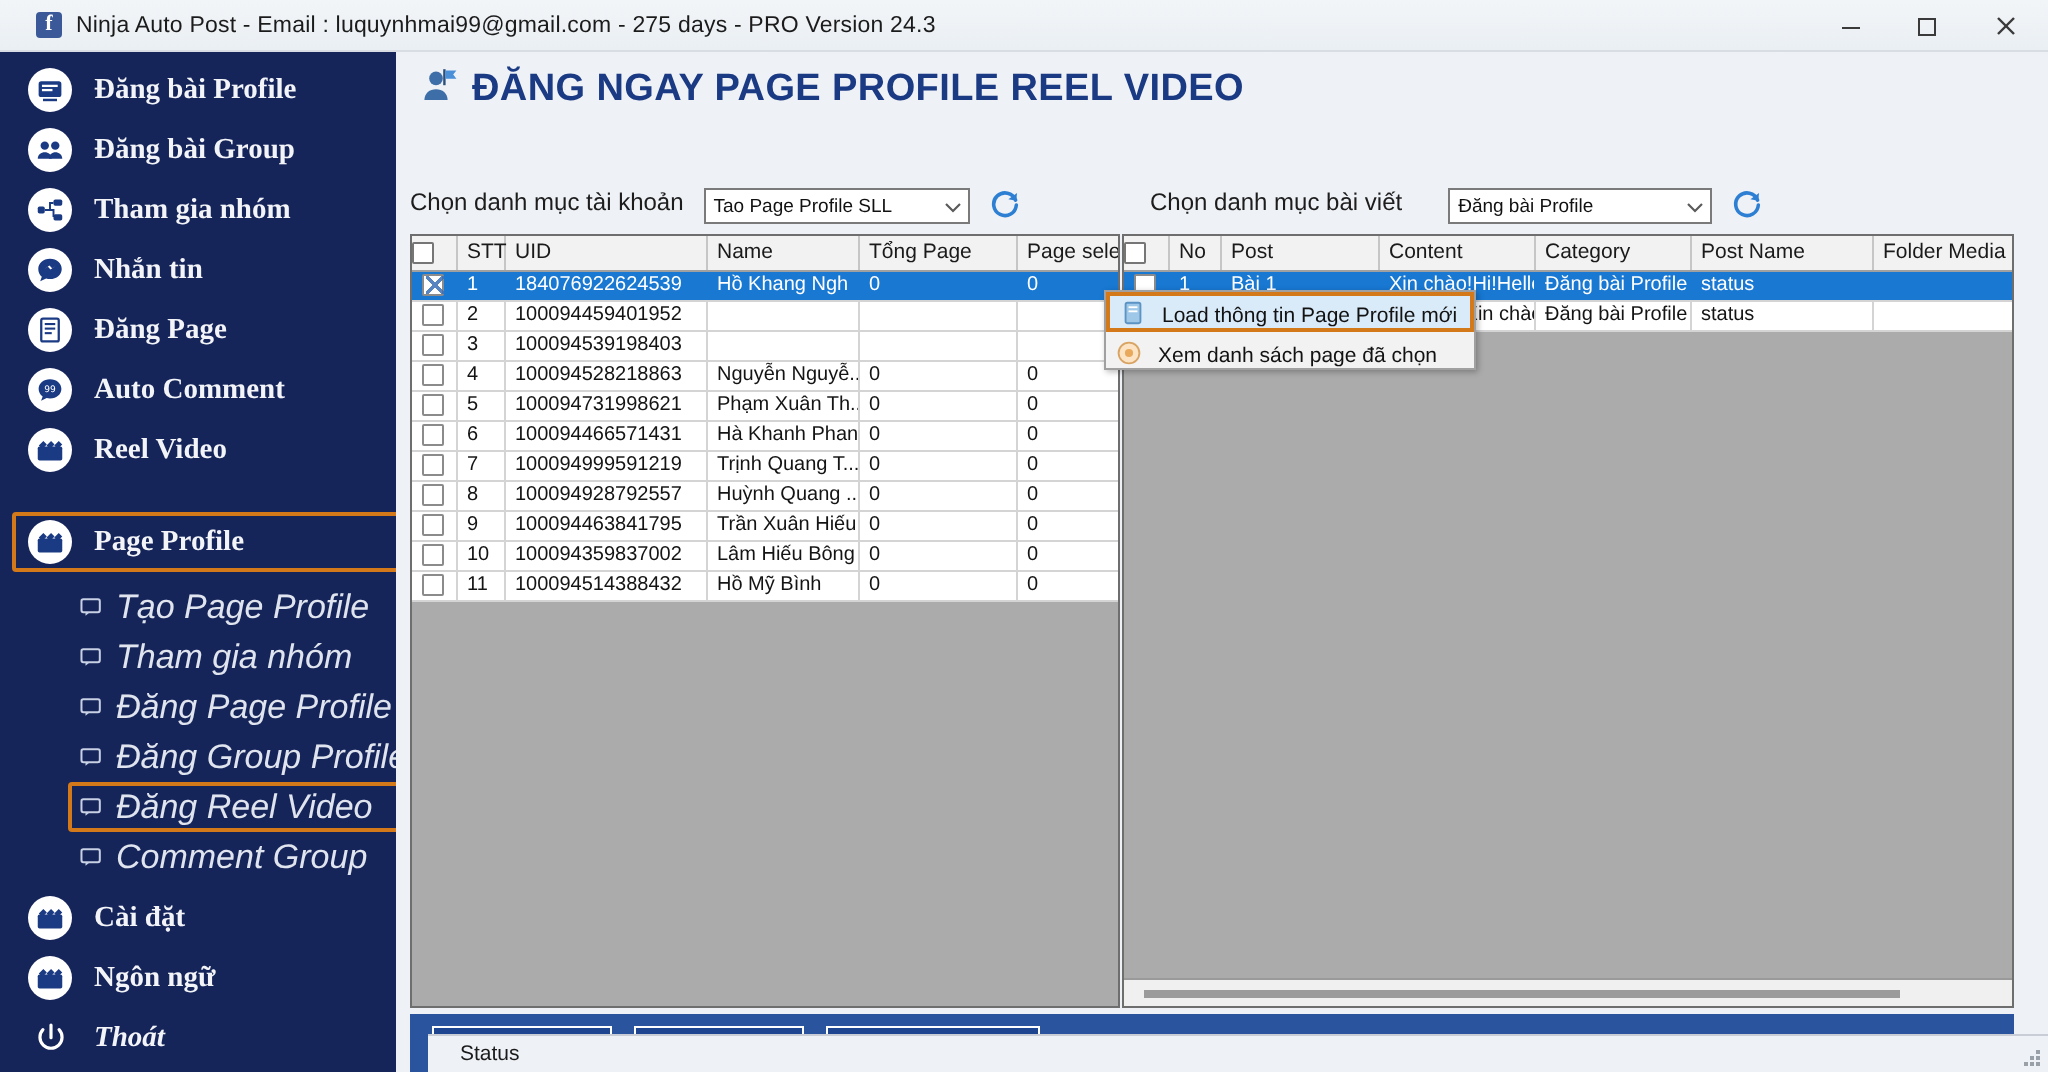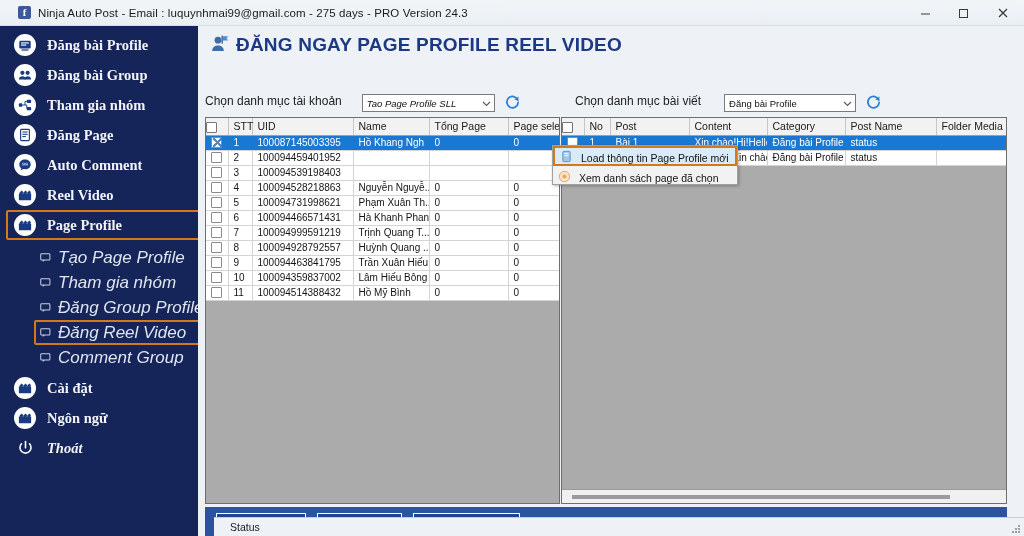--- a/index.html
+++ b/index.html
@@ -36,21 +36,21 @@
   #sidebar{
     position:absolute; left:0; top:26px; width:213px; height:510px;
     background:#152459;
     border-right:1px solid #c9ced6;
     overflow:hidden;
   }
   .nav-item{
     display:flex; align-items:center; height:30px; margin:0 6px;
     padding-left:6px; border:2px solid transparent; border-radius:2px;
   }
-  .nav-item.active{ border-color:#d3791a; }
+  .nav-item.active{ border-color:#d3791a;margin-top:16px; }
   .nav-ic{
     width:22px;height:22px;border-radius:50%;background:#ffffff;
     display:flex;align-items:center;justify-content:center;
     margin-right:11px;flex:0 0 22px;
   }
   .nav-ic svg{ display:block; }
   .nav-lbl{
     font-family:"Liberation Serif",serif; font-weight:bold; font-size:14.5px;
     color:#f2f4f8; white-space:nowrap;
   }
@@ -225,20 +225,29 @@
             <rect x="10" y="2" width="5" height="3.6" rx="1" fill="#1b3a84"></rect>
             <rect x="10" y="10.4" width="5" height="3.6" rx="1" fill="#1b3a84"></rect>
             <path d="M5 8h3v-4h2M8 8h2v4h0" stroke="#1b3a84" stroke-width="1.1" fill="none"></path>
           </svg>
       </span>
       <span class="nav-lbl">Tham gia nhóm</span>
     </div>
     <div class="nav-item">
       <span class="nav-ic">
         <svg width="14" height="14" viewBox="0 0 16 16">
+            <path d="M8 1.6c3.9 0 6.7 2.6 6.7 5.8S11.9 13.2 8 13.2c-.8 0-1.5-.1-2.2-.3L2.4 14.4l.9-2.6C2 10.7 1.3 9.2 1.3 7.4 1.3 4.2 4.1 1.6 8 1.6z" fill="#1b3a84"></path>
+            <path d="M4.6 7.6l3.1-2.2 1.5 1.6 2.3-1.6-3.2 2.3-1.5-1.6z" fill="#fff"></path>
+          </svg>
+      </span>
+      <span class="nav-lbl">Nhắn tin</span>
+    </div>
+    <div class="nav-item">
+      <span class="nav-ic">
+        <svg width="14" height="14" viewBox="0 0 16 16">
             <rect x="3" y="1.5" width="10" height="13" rx="1" fill="none" stroke="#1b3a84" stroke-width="1.3"></rect>
             <rect x="5" y="4" width="6" height="1.2" fill="#1b3a84"></rect>
             <rect x="5" y="6.6" width="6" height="1.2" fill="#1b3a84"></rect>
             <rect x="5" y="9.2" width="4" height="1.2" fill="#1b3a84"></rect>
           </svg>
       </span>
       <span class="nav-lbl">Đăng Page</span>
     </div>
     <div class="nav-item">
       <span class="nav-ic">
@@ -280,20 +289,29 @@
       <span class="sub-lbl">Tạo Page Profile</span>
     </div>
     <div class="sub-item">
       <span class="sub-ic">
         <svg width="11" height="11" viewBox="0 0 12 12">
             <rect x="0.8" y="1.8" width="10" height="7" rx="1" fill="none" stroke="#c8d0e4" stroke-width="1.1"></rect>
             <path d="M3 8.8v2l2.4-2z" fill="#c8d0e4"></path>
           </svg>
       </span>
       <span class="sub-lbl">Tham gia nhóm</span>
+    </div>
+    <div class="sub-item">
+      <span class="sub-ic">
+        <svg width="11" height="11" viewBox="0 0 12 12">
+            <rect x="0.8" y="1.8" width="10" height="7" rx="1" fill="none" stroke="#c8d0e4" stroke-width="1.1"></rect>
+            <path d="M3 8.8v2l2.4-2z" fill="#c8d0e4"></path>
+          </svg>
+      </span>
+      <span class="sub-lbl">Đăng Page Profile</span>
     </div>
     <div class="sub-item">
       <span class="sub-ic">
         <svg width="11" height="11" viewBox="0 0 12 12">
             <rect x="0.8" y="1.8" width="10" height="7" rx="1" fill="none" stroke="#c8d0e4" stroke-width="1.1"></rect>
             <path d="M3 8.8v2l2.4-2z" fill="#c8d0e4"></path>
           </svg>
       </span>
       <span class="sub-lbl">Đăng Group Profile</span>
     </div>
@@ -357,21 +375,21 @@
           <path d="M2.2 17c0-3.4 2.6-5.4 5.8-5.4s5.8 2 5.8 5.4z" fill="#3d6ea8"></path>
           <rect x="11.6" y="1.6" width="1.2" height="8" fill="#2b4f7d"></rect>
           <path d="M12.8 2.2h5.4l-1.6 2.1 1.6 2.1h-5.4z" fill="#4a90d9"></path>
         </svg>
     </span>
     <span id="hdrtitle">ĐĂNG NGAY PAGE PROFILE REEL VIDEO</span>
   </div>
 
   <div class="chooser" style="left:7px; top:68px;">
     <span class="lbl">Chọn danh mục tài khoản</span>
-    <span class="combo" style="width:133px; margin-left:20px;font-style:italic;">
+    <span class="combo" style="width:133px; margin-left:10px;">
       <span>Tao Page Profile SLL</span>
       <span class="arw">
         <svg width="9" height="6" viewBox="0 0 9 6">
             <path d="M1 1l3.5 3.5L8 1" fill="none" stroke="#5a5a5a" stroke-width="1.1"></path>
           </svg>
       </span>
     </span>
     <span class="refresh">
       <svg width="17" height="17" viewBox="0 0 18 18">
         <path d="M14.6 6.4A6 6 0 1 0 15 9" fill="none" stroke="#2d7fd4" stroke-width="1.9" stroke-linecap="round"></path>
@@ -413,21 +431,21 @@
             <th class="cbcell"><span class="cbx hdr"></span></th>
             <th>STT</th>
             <th>UID</th>
             <th>Name</th>
             <th>Tổng Page</th>
             <th>Page selected</th>
           </tr>
           <tr class="sel">
             <td class="cbcell"><span class="cbx chk"></span></td>
             <td>1</td>
-            <td>100087145003395</td>
+            <td>184076922624539</td>
             <td>Hồ Khang Ngh</td>
             <td>0</td>
             <td>0</td>
           </tr>
           <tr class="">
             <td class="cbcell"><span class="cbx"></span></td>
             <td>2</td>
             <td>100094459401952</td>
             <td></td>
             <td></td>

